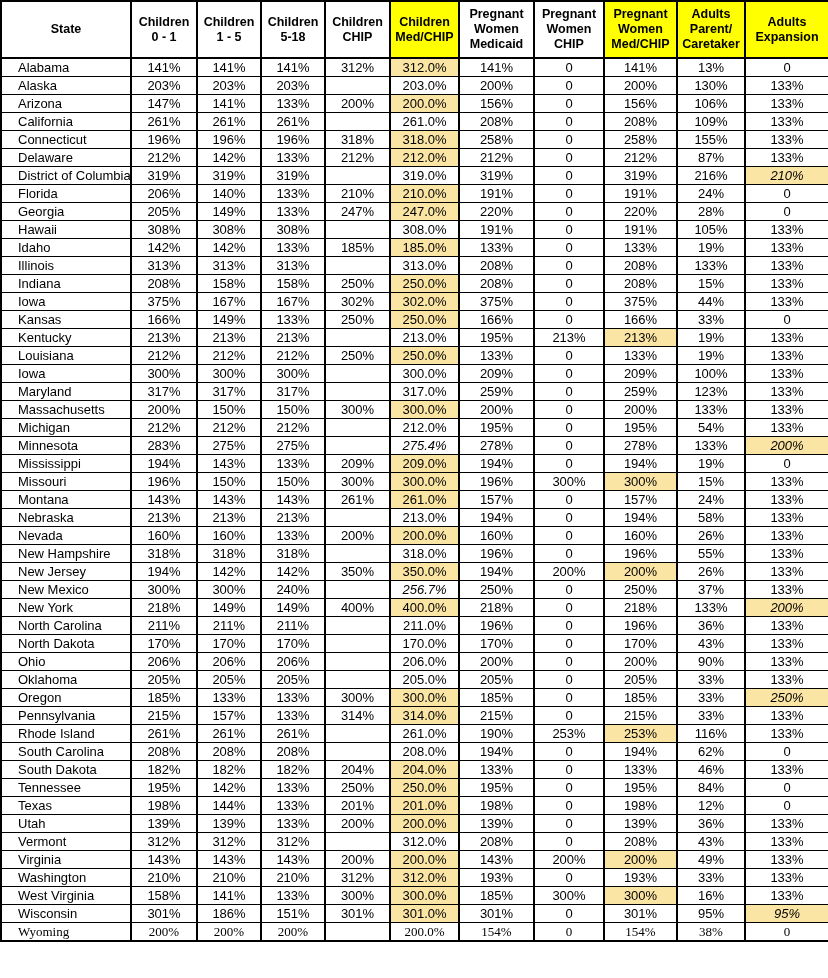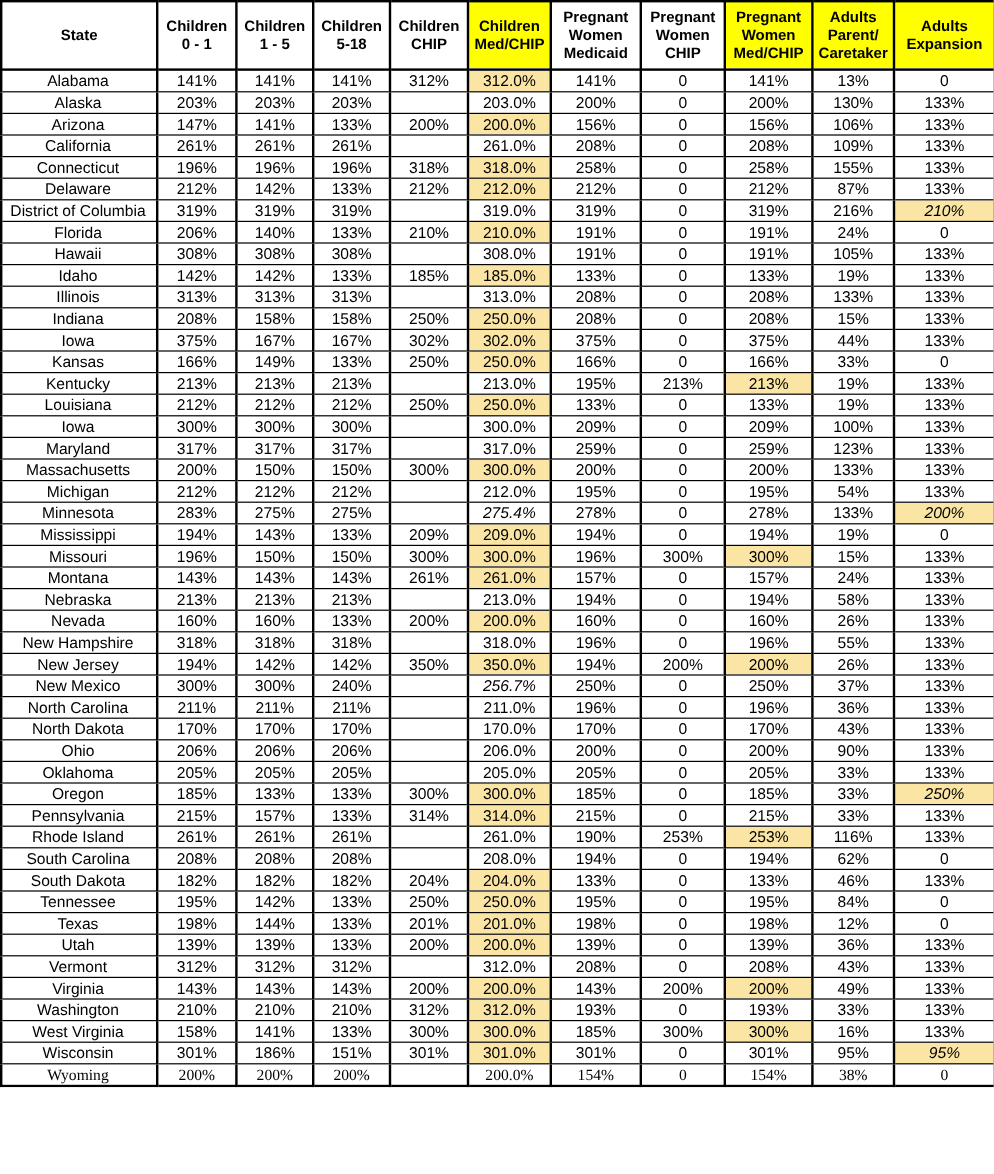--- a/index.html
+++ b/index.html
@@ -6,21 +6,21 @@
     font-family:"Liberation Sans","DejaVu Sans",sans-serif;}
   #app{width:828px;}
   table{border-collapse:collapse;table-layout:fixed;width:828px;}
   th,td{border-left:2px solid #000;border-right:2px solid #000;
     border-top:1px solid #000;border-bottom:1px solid #000;
     text-align:center;overflow:hidden;white-space:nowrap;}
   thead th{font-weight:bold;font-size:12.5px;line-height:15px;
     padding:5px 1px;background:#ffffff;border-top:2px solid #000;border-bottom:2px solid #000;}
   thead th.yellow{background:#FFFF00;}
   tbody td{font-size:13px;height:17px;padding:0 2px;}
-  tbody td.state{text-align:center;padding-left:0;margin-top:44px;}
+  tbody td.state{text-align:left;padding-left:16px;margin-top:44px;}
   tbody td.hl{background:#FBE5A4;}
   tbody td.it{font-style:italic;}
   tbody tr:last-child td{border-bottom:2px solid #000;font-family:Liberation Serif, serif;}
 </style>
 </head>
 <body>
 
 <div id="app">
   <table id="tbl">
     <colgroup>
@@ -150,20 +150,33 @@
           <td>133%</td>
           <td>210%</td>
           <td class="hl">210.0%</td>
           <td>191%</td>
           <td>0</td>
           <td>191%</td>
           <td>24%</td>
           <td>0</td>
         </tr>
         <tr>
+          <td class="state">Georgia</td>
+          <td>205%</td>
+          <td>149%</td>
+          <td>133%</td>
+          <td>247%</td>
+          <td class="hl">247.0%</td>
+          <td>220%</td>
+          <td>0</td>
+          <td>220%</td>
+          <td>28%</td>
+          <td>0</td>
+        </tr>
+        <tr>
           <td class="state">Hawaii</td>
           <td>308%</td>
           <td>308%</td>
           <td>308%</td>
           <td></td>
           <td>308.0%</td>
           <td>191%</td>
           <td>0</td>
           <td>191%</td>
           <td>105%</td>
@@ -423,20 +436,33 @@
           <td>240%</td>
           <td></td>
           <td class="it">256.7%</td>
           <td>250%</td>
           <td>0</td>
           <td>250%</td>
           <td>37%</td>
           <td>133%</td>
         </tr>
         <tr>
+          <td class="state">New York</td>
+          <td>218%</td>
+          <td>149%</td>
+          <td>149%</td>
+          <td>400%</td>
+          <td class="hl">400.0%</td>
+          <td>218%</td>
+          <td>0</td>
+          <td>218%</td>
+          <td>133%</td>
+          <td class="hl it">200%</td>
+        </tr>
+        <tr>
           <td class="state">North Carolina</td>
           <td>211%</td>
           <td>211%</td>
           <td>211%</td>
           <td></td>
           <td>211.0%</td>
           <td>196%</td>
           <td>0</td>
           <td>196%</td>
           <td>36%</td>

